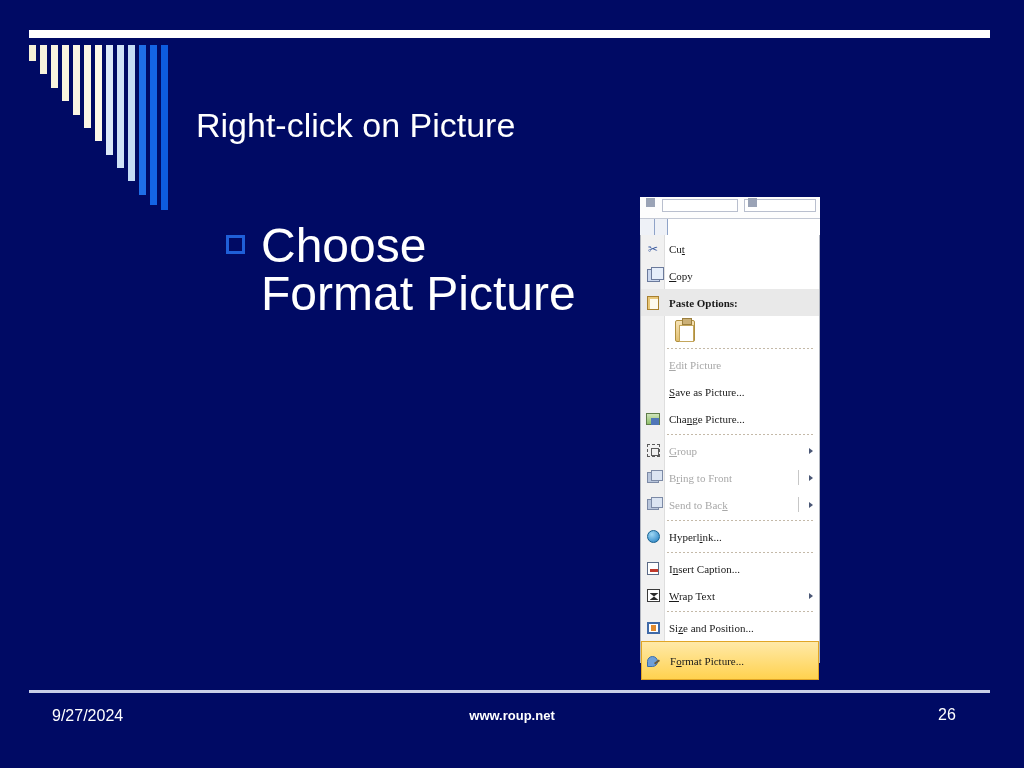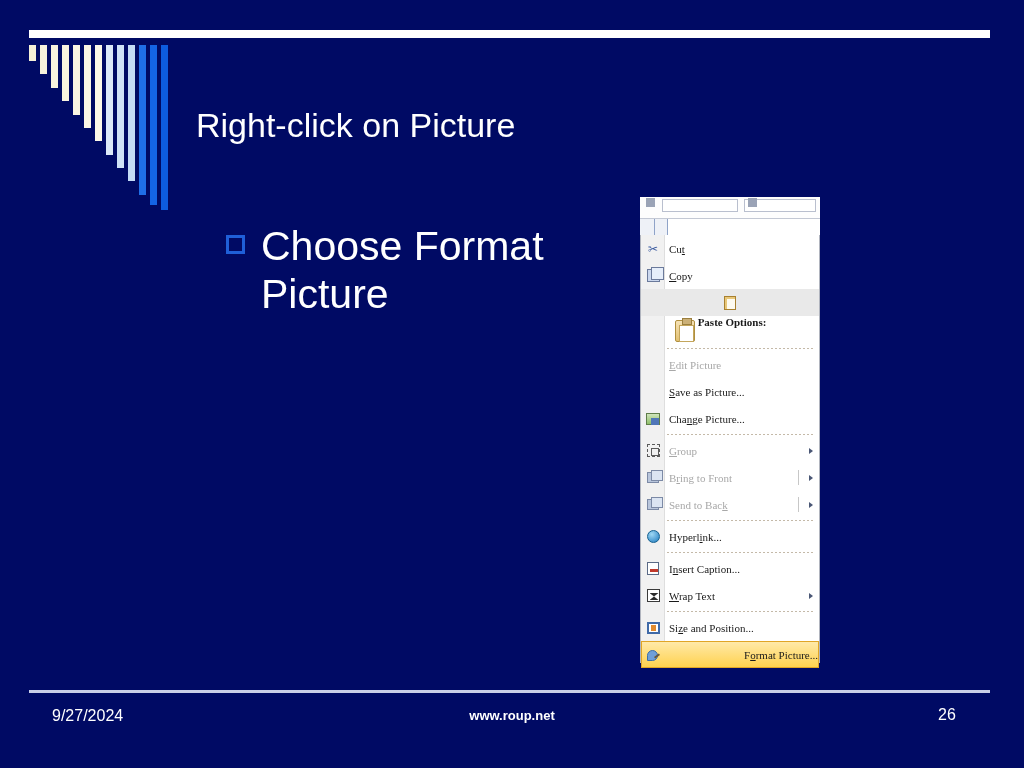--- a/index.html
+++ b/index.html
@@ -56,21 +56,21 @@
   .bullet-marker {
     flex: 0 0 auto;
     width: 19px; height: 19px;
     border: 3px solid #1f5fd8;
     background: transparent;
     margin-top: 13px;
     margin-right: 16px;
   }
   .bullet-text {
     color: #ffffff;
-    font-size: 41px;
+    font-size: 48px;
     line-height: 48px;
     font-weight: normal;
   }
 
   
   #menu-screenshot {
     position: absolute;
     left: 640px; top: 197px;
     width: 180px; height: 466px;
     background: #ffffff;
@@ -135,26 +135,25 @@
     flex: 1 1 auto;
     padding-left: 4px;
     font-size: 11px;
     color: #1a1a1a;
     white-space: nowrap;
     font-family: Liberation Serif, serif;
   }
   .mi-label u { text-decoration: underline; }
   .menu-item.disabled .mi-label { color: #a8a8a8; }
   .menu-item.bold .mi-label { font-weight: bold; }
-  .menu-item.band { background: #e9e9e9; flex-direction: column; }
+  .menu-item.band { background: #e9e9e9; }
   .menu-item.highlight {
     background: linear-gradient(#ffe9a8, #ffd24f);
     border: 1px solid #e0a526;
-    height: 27px;
-    text-align: right;
+    height: 39px;
   }
   .menu-item.highlight .mi-label { color: #1a1a1a; }
   .mi-arrow {
     flex: 0 0 auto;
     width: 16px; height: 27px;
     display: flex; align-items: center; justify-content: center;
   }
   .mi-arrow::after {
     content: "";
     width: 0; height: 0;

